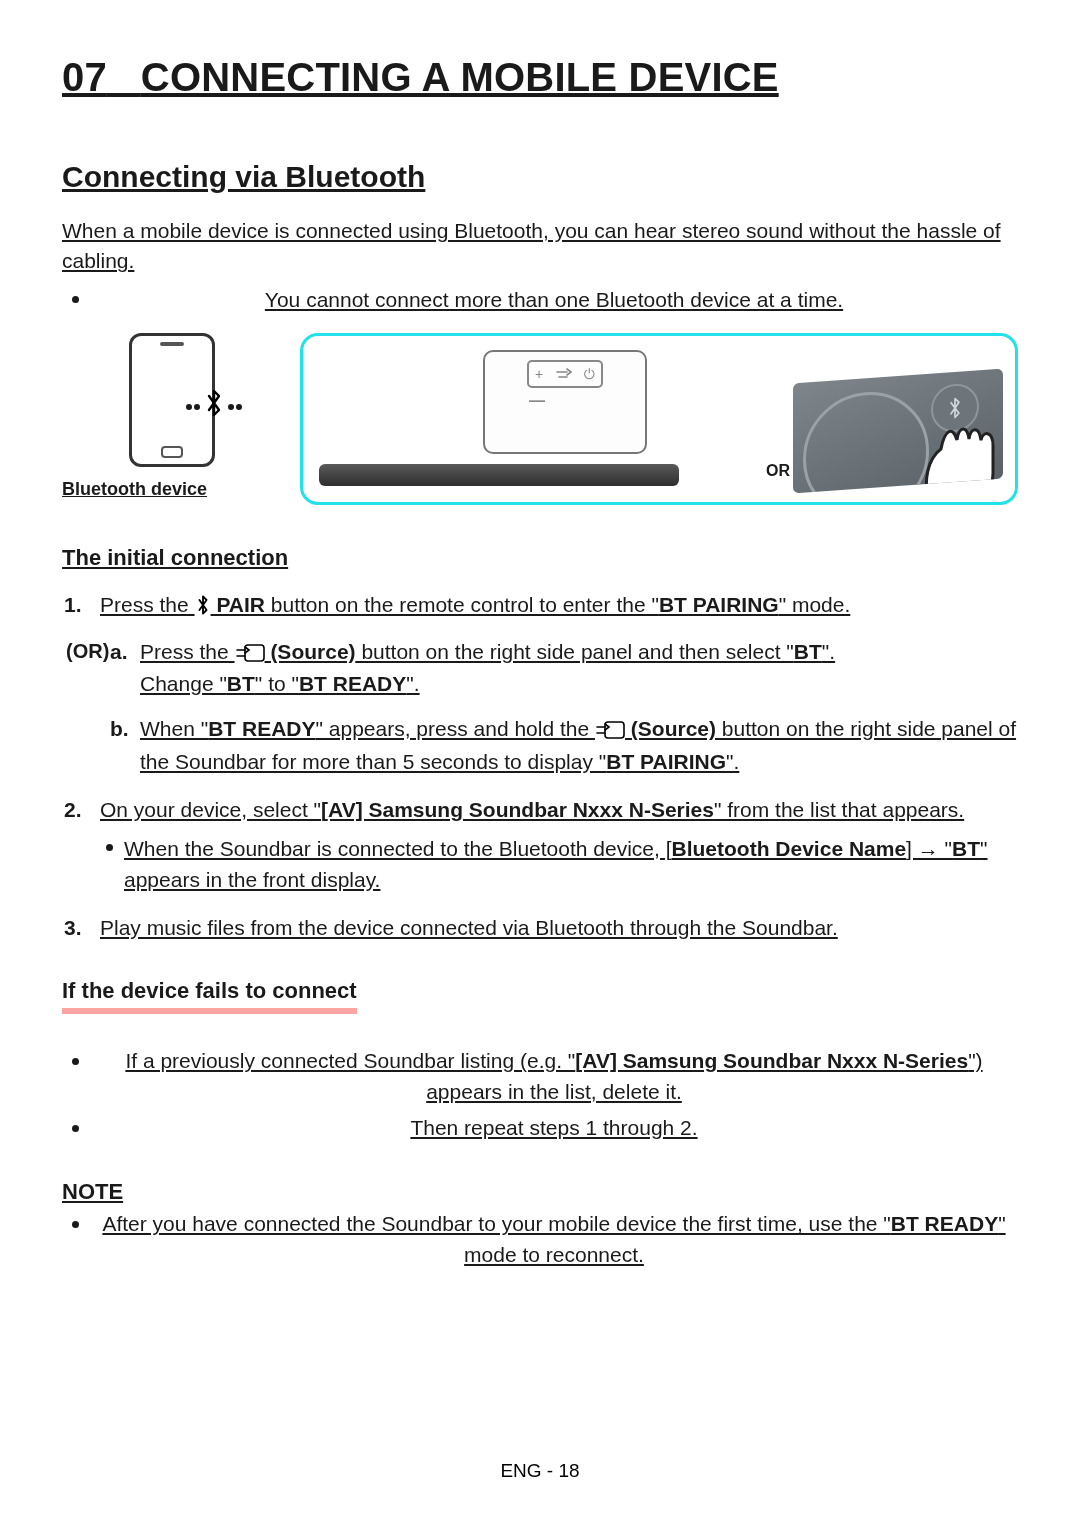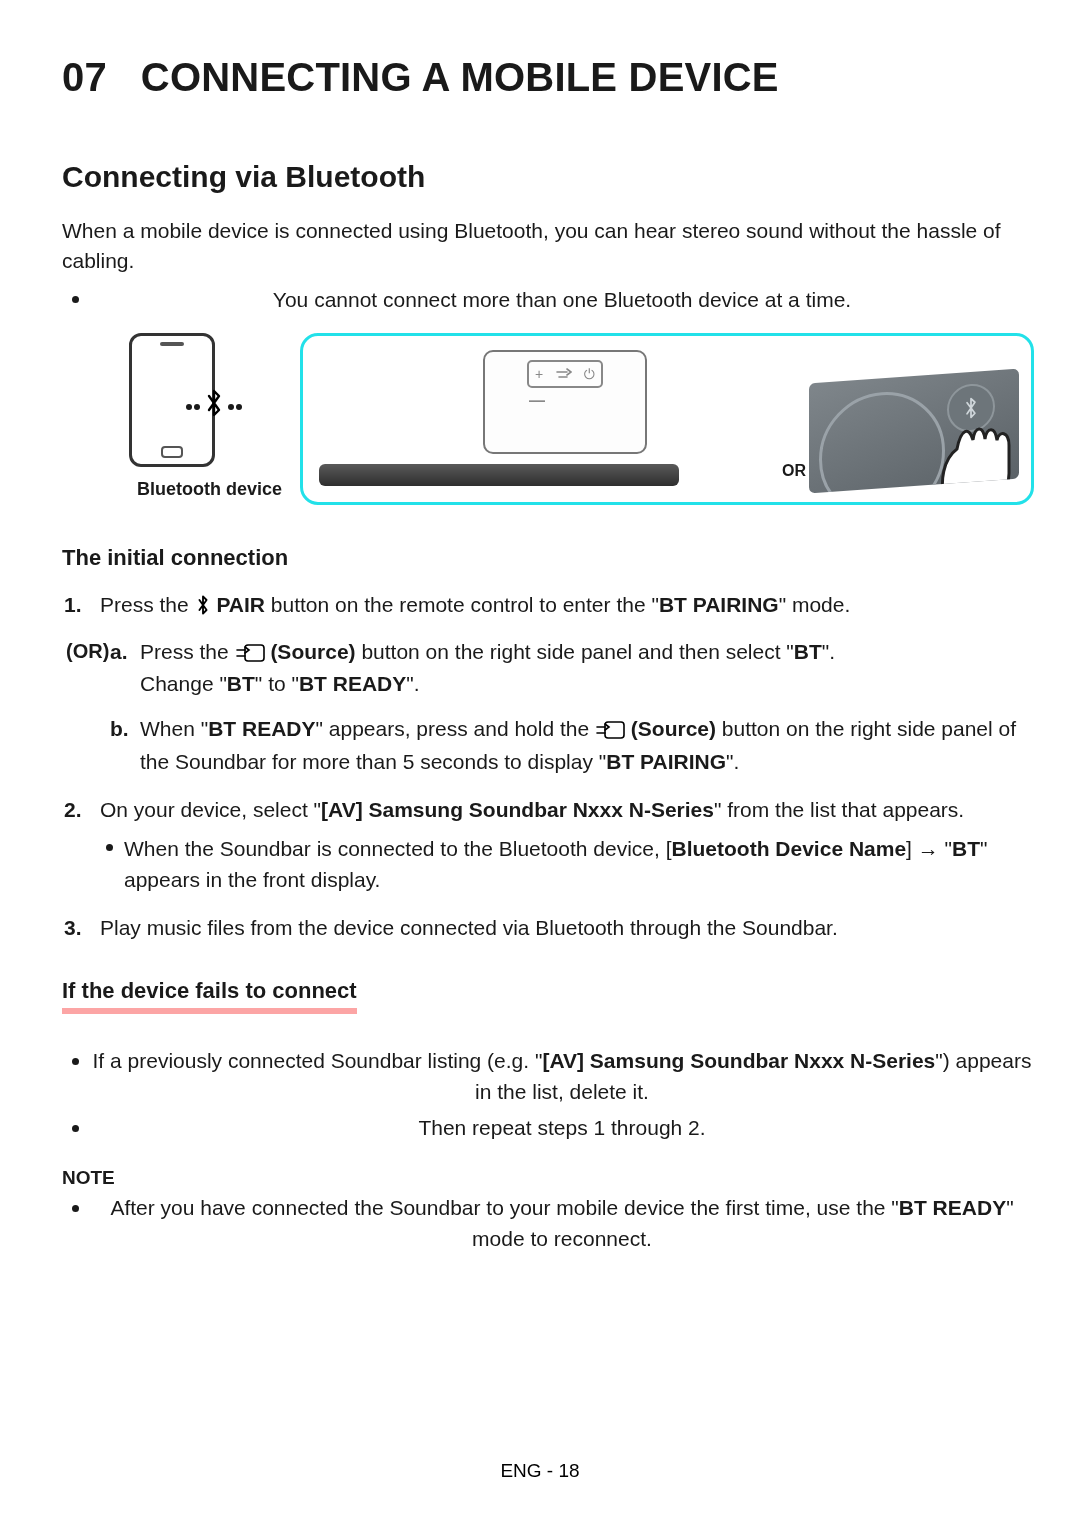--- a/index.html
+++ b/index.html
@@ -5,24 +5,25 @@
   html, body {
     margin: 0;
     padding: 0;
     background: #fff;
     font-family: "Helvetica Neue", Arial, sans-serif;
     color: #1a1a1a;
     width: 1080px;
   }
   .page {
     box-sizing: border-box;
-    padding: 55px 46px 40px 62px;
+    padding: 55px 62px 40px 62px;
     width: 1080px;
     min-height: 1532px;
     position: relative;
+    text-decoration: underline;
   }
   h1.chapter {
     font-size: 40px;
     font-weight: 800;
     margin: 0 0 60px 0;
     letter-spacing: 0.2px;
   }
   h2.section {
     font-size: 30px;
     font-weight: 700;
@@ -56,21 +57,21 @@
     border-radius: 50%;
   }
   
   .diagram-row {
     display: flex;
     gap: 18px;
     margin: 8px 0 40px 0;
   }
   .diag-left {
     width: 220px;
-    text-align: right;
+    text-align: left;
   }
   .diag-right {
     flex: 1;
     border: 3px solid #22e1e9;
     border-radius: 18px;
     position: relative;
     height: 172px;
     box-sizing: border-box;
   }
   .phone {
@@ -233,23 +234,23 @@
     left:-30px; top:0;
     font-weight:800;
   }
   .inline-icon {
     display:inline-block;
     vertical-align: -3px;
   }
   .inline-icon svg { display:block; }
   b, strong { font-weight: 800; }
   .note-head {
-    font-size: 19px;
+    font-size: 22px;
     font-weight: 800;
-    margin: 24px 0 4px 0;
+    margin: 36px 0 4px 0;
   }
   ul.inner {
     list-style:none;
     padding:0 0 0 24px;
     margin:6px 0 0 0;
   }
   ul.inner > li {
     position:relative;
     font-size:21px;
     line-height:1.5;

